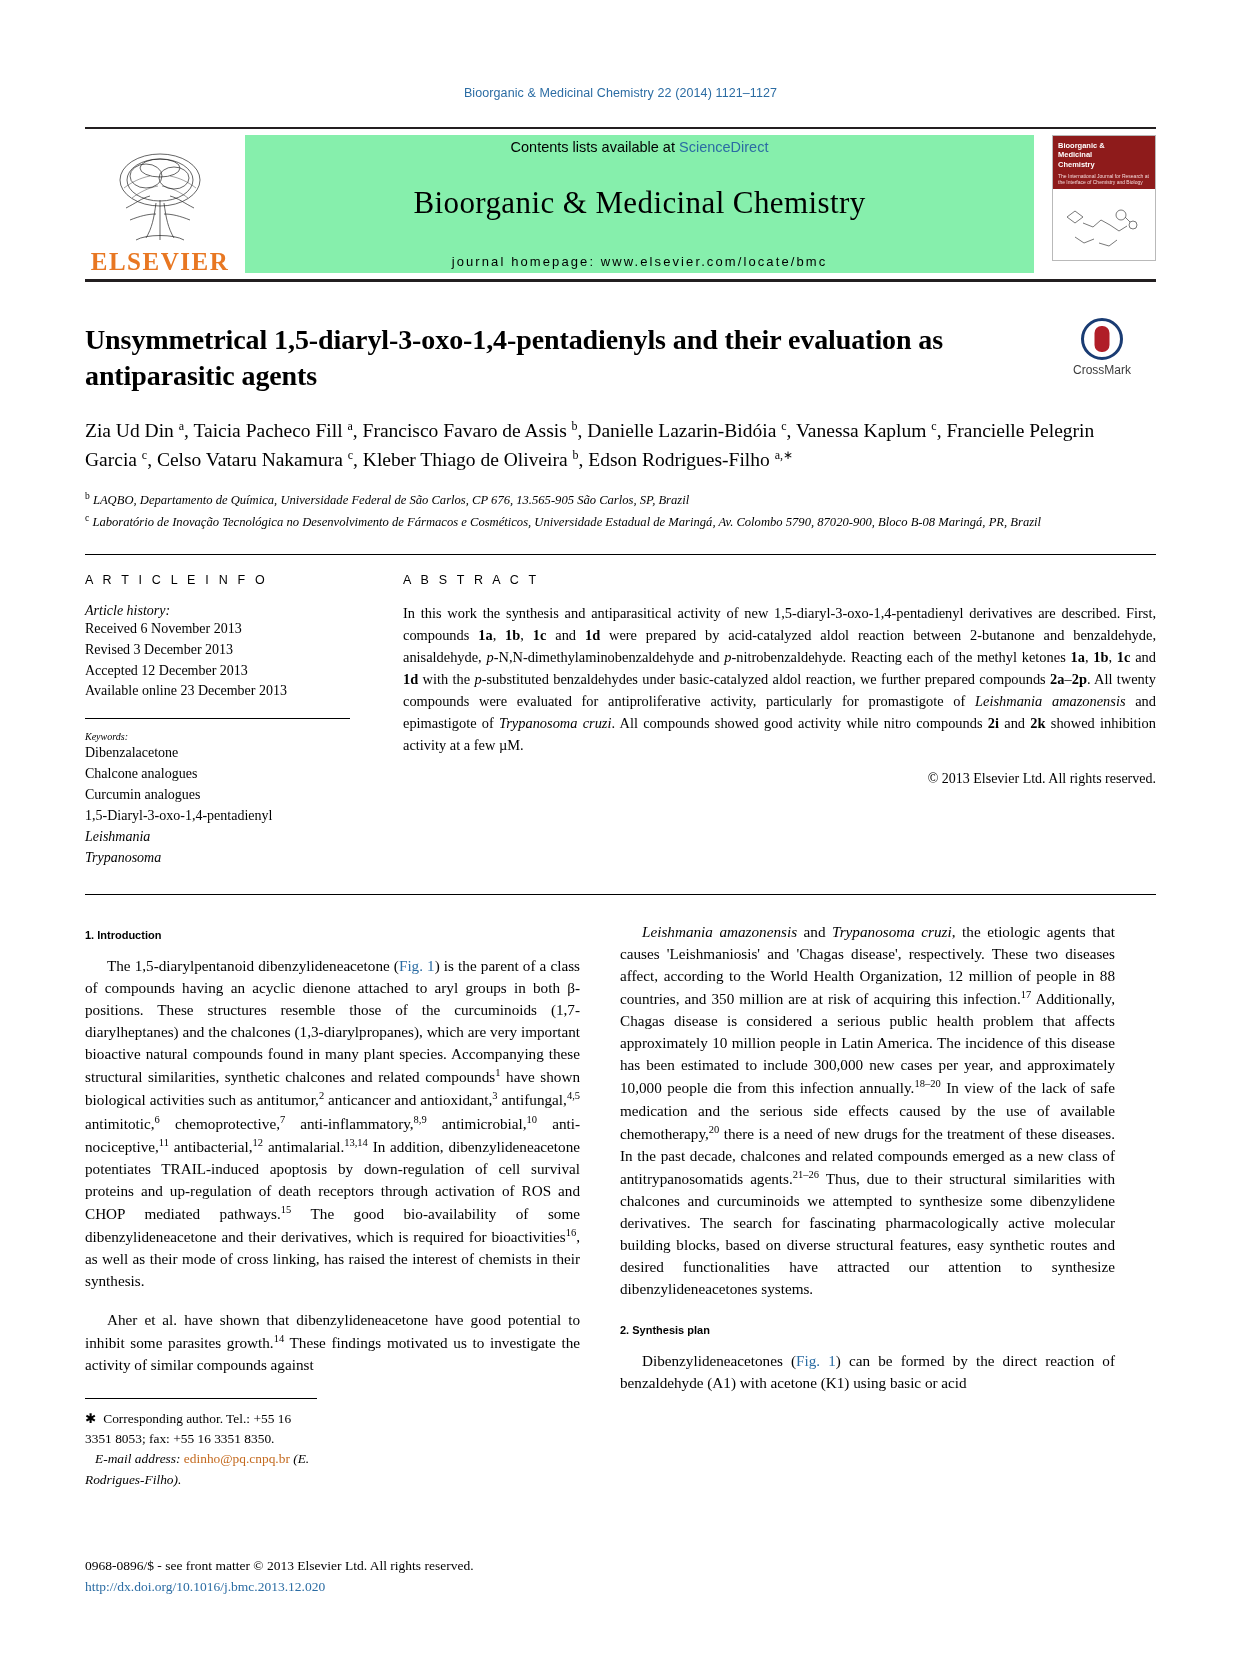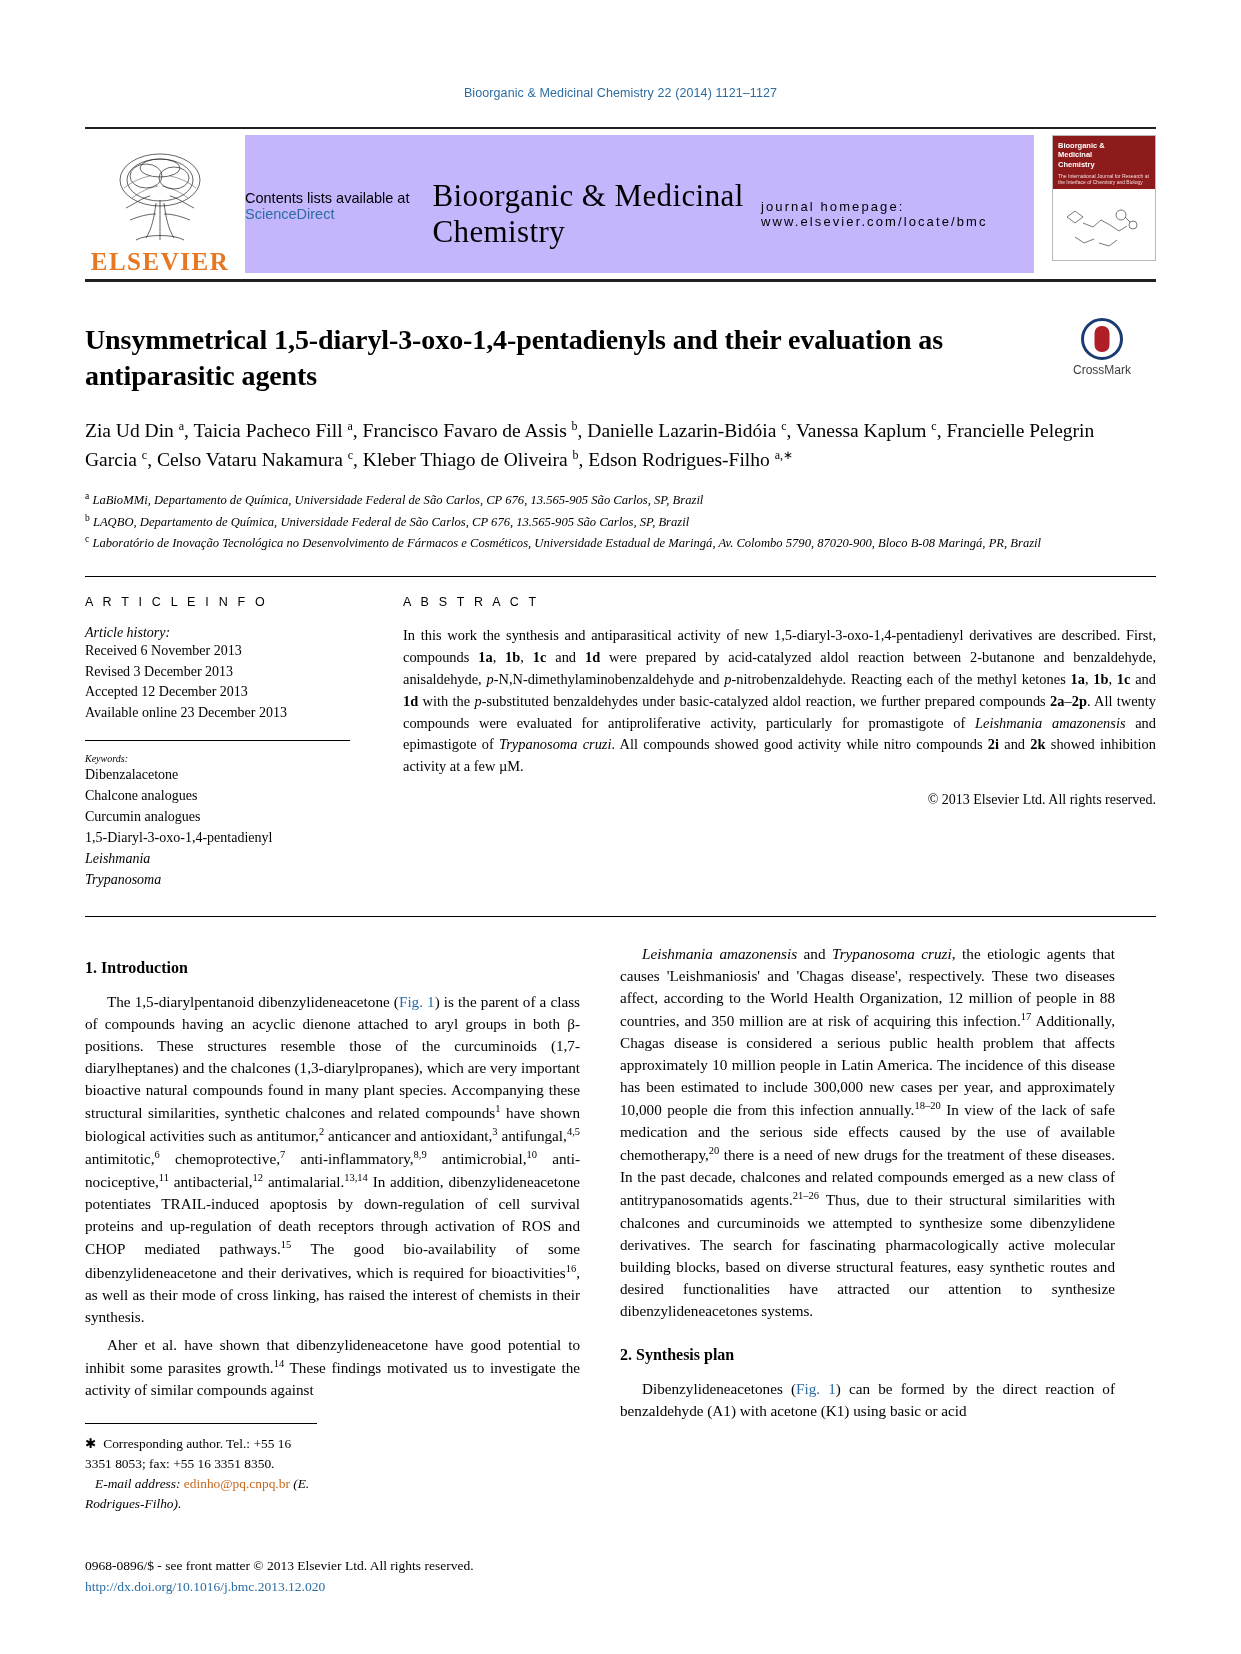--- a/index.html
+++ b/index.html
@@ -41,24 +41,24 @@
   .elsevier-word {
     font-family:"Liberation Serif", serif;
     font-size:25px;
     letter-spacing:1.5px;
     color:#e87722;
     font-weight:700;
     margin-top:2px;
   }
   .mast-center {
     flex:1;
-    background:#c4b5fd;
+    background:#86efac;
     margin:6px 18px 6px 10px;
-    display:flex; flex-direction:row;
-    align-items:center; justify-content:flex-end;
+    display:flex; flex-direction:column;
+    align-items:center; justify-content:space-between;
     position:relative;
   }
   .mast-contents {
     font-family:"Liberation Sans", sans-serif;
     font-size:14.5px;
     margin-top:4px;
   }
   .mast-contents a { color:#2b6ca3; text-decoration:none; }
   .mast-title {
     font-family:"Liberation Serif", serif;
@@ -178,33 +178,33 @@
 
   
   .bodyrule { border-top:1px solid #000; margin-top:26px; }
   .cols {
     margin-top:26px;
     display:flex;
     gap:40px;
   }
   .col { width:495px; }
   h2.section {
-    font-family:Liberation Serif, serif;
-    font-size:16px; font-weight:700;
-    margin:16px 0 14px 0;
+    font-family:Liberation Sans, sans-serif;
+    font-size:11px; font-weight:700;
+    margin:8px 0 14px 0;
   }
   h2.section.spaced { margin-top:24px; }
   p.para {
     font-size:15.2px;
     line-height:1.45;
     text-align:justify;
     margin:0 0 0 0;
     text-indent:22px;
   }
-  p.para + p.para { margin-top:6px; }
+  p.para + p.para { margin-top:17px; }
   .para sup { font-size:10.5px; }
   .para i { font-style:italic; }
   a.ref { color:#2b6ca3; text-decoration:none; }
 
   
   .footnote {
     margin-top:22px;
     border-top:1px solid #000;
     width:232px;
     padding-top:10px;
@@ -294,21 +294,20 @@
   <div class="mast-rule"></div>
 
   <div class="titleblock">
     <div class="crossmark">
       <div class="cm-circle"></div>
       <div class="cm-label">CrossMark</div>
     </div>
     <h1 class="paper-title">Unsymmetrical 1,5-diaryl-3-oxo-1,4-pentadienyls and their evaluation as antiparasitic agents</h1>
     <div class="authors">Zia Ud Din <sup>a</sup>, Taicia Pacheco Fill <sup>a</sup>, Francisco Favaro de Assis <sup>b</sup>, Danielle Lazarin-Bidóia <sup>c</sup>, Vanessa Kaplum <sup>c</sup>, Francielle Pelegrin Garcia <sup>c</sup>, Celso Vataru Nakamura <sup>c</sup>, Kleber Thiago de Oliveira <sup>b</sup>, Edson Rodrigues-Filho <sup>a,∗</sup></div>
     <div class="affils">
-      <div><sup>a</sup> <span>LaBioMMi, Departamento de Química, Universidade Federal de São Carlos, CP 676, 13.565-905 São Carlos, SP, Brazil</span></div>
       <div><sup>b</sup> <span>LAQBO, Departamento de Química, Universidade Federal de São Carlos, CP 676, 13.565-905 São Carlos, SP, Brazil</span></div>
       <div><sup>c</sup> <span>Laboratório de Inovação Tecnológica no Desenvolvimento de Fármacos e Cosméticos, Universidade Estadual de Maringá, Av. Colombo 5790, 87020-900, Bloco B-08 Maringá, PR, Brazil</span></div>
     </div>
   </div>
 
   <div class="infoabs">
     <div class="col-info">
       <div class="sec-head">A R T I C L E   I N F O</div>
       <div class="hist-title">Article history:</div>
       <div class="hist-line">Received 6 November 2013</div>

